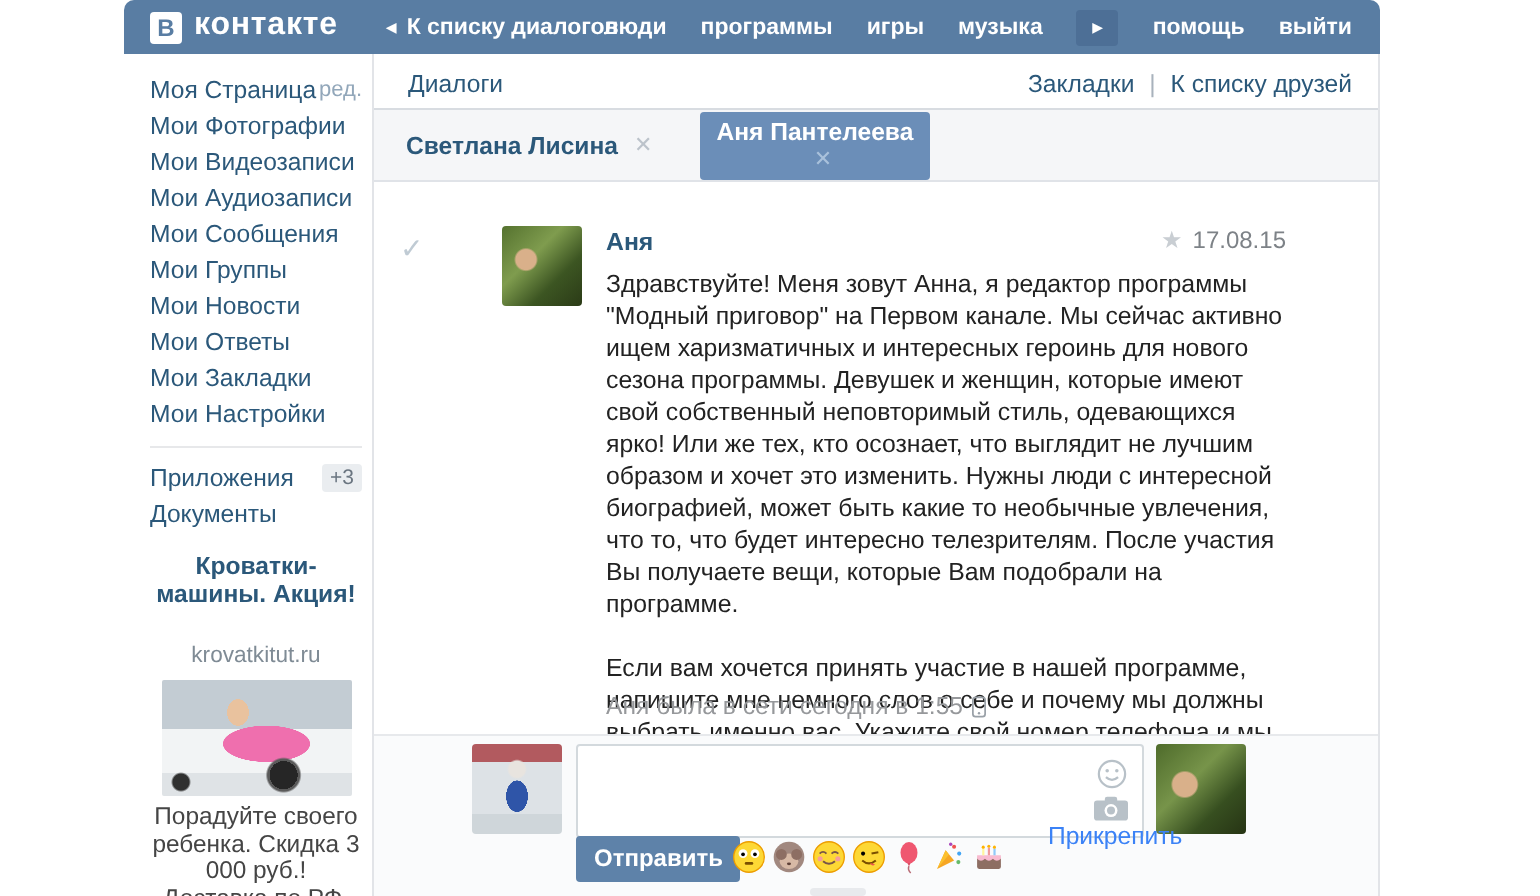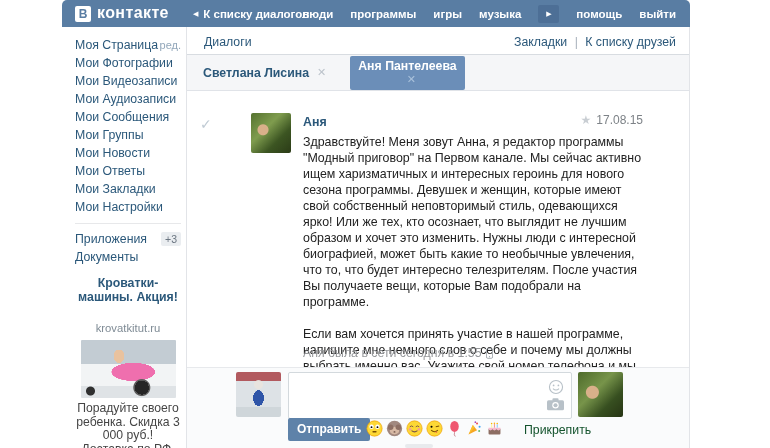--- a/index.html
+++ b/index.html
@@ -92,21 +92,21 @@
   .comp-input { position:absolute; left:101px; top:4px; width:284px; height:47px; background:#fff;
     border:1px solid #d3d9dd; border-radius:2px; cursor:text; }
   .comp-input textarea { position:absolute; left:6px; top:5px; width:245px; height:35px; border:none;
     resize:none; outline:none; font-family:inherit; font-size:12.4px; background:transparent; }
   .icon-smile { position:absolute; right:7px; top:6px; cursor:pointer; line-height:0; }
   .icon-camera { position:absolute; right:7px; bottom:7px; cursor:pointer; line-height:0; }
   .send-btn { position:absolute; left:101px; top:50px; height:23px; line-height:23px; padding:0 9px;
     background:#5e82a9; border-radius:2px; color:#fff; font-weight:bold; font-size:12px; cursor:pointer; border:none; }
   .emoji-row { position:absolute; left:179px; top:52px; display:flex; gap:3px; align-items:center; }
   .emoji-row svg { width:17px; height:17px; cursor:pointer; }
-  .attach-link { position:absolute; left:337px; top:55px; color:#14532d; font-size:12.3px; cursor:pointer; }
+  .attach-link { position:absolute; left:337px; top:43px; color:#3b82f6; font-size:12.3px; cursor:pointer; }
   .grip { position:absolute; left:218px; top:76px; width:28px; height:4px; background:#e8eaed; border-radius:2px; cursor:row-resize; }
 </style>
 </head>
 <body>
 
 <div class="page">
 
   <div class="topbar">
     <div class="logo">
       <div class="logo-box"><span>В</span></div>

